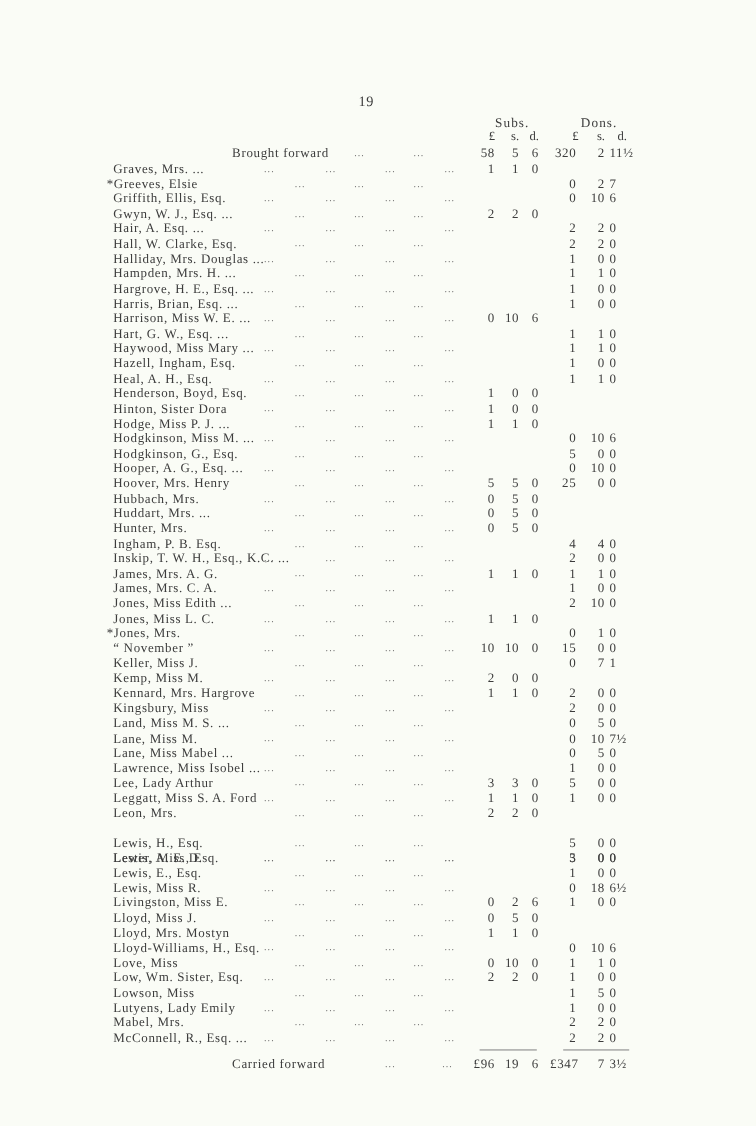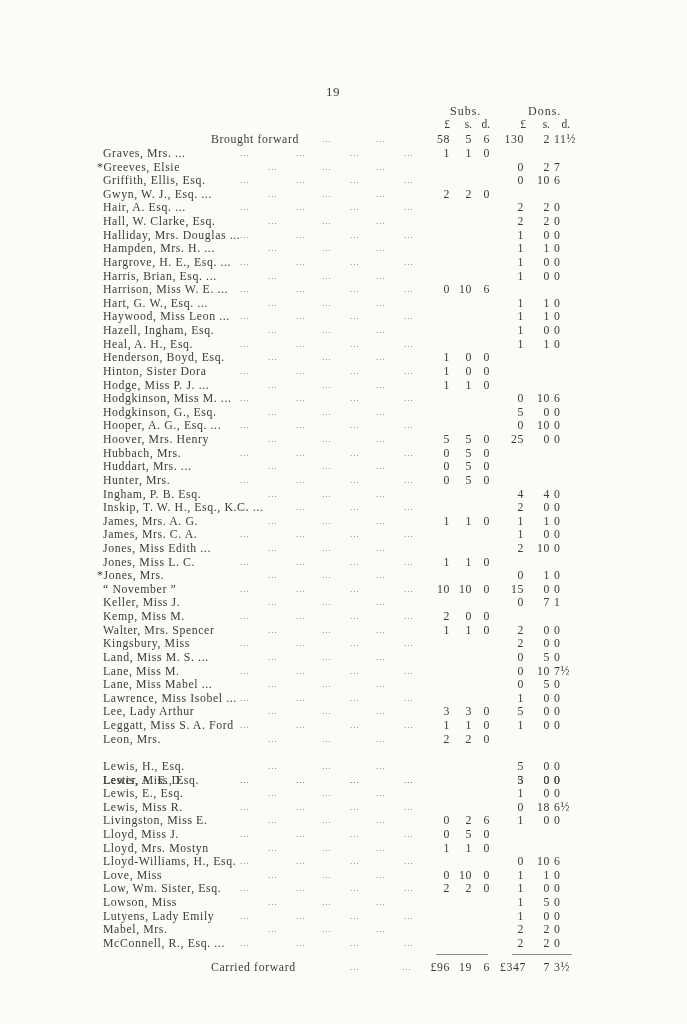--- a/index.html
+++ b/index.html
@@ -53,21 +53,21 @@
 
   <div class="row" style="top:132px">
     <span class="centered-label" style="left:211px">Brought forward</span>
     <span class="dots">
         <span style="left:322px">...</span>
         <span style="left:376px">...</span>
       </span>
     <span class="num s-l">58</span>
     <span class="num s-s">5</span>
     <span class="num s-d">6</span>
-    <span class="num d-l">130</span>
+    <span class="num d-l">320</span>
     <span class="num d-s">2</span>
     <span class="num d-d">11½</span>
   </div>
 
   <div id="entries">
       <div class="row" style="top: 146px;">
         <span class="name">Graves, Mrs. ...</span>
         <span class="dots">
           <span style="left: 240px;">...</span>
           <span style="left: 296px;">...</span>
@@ -234,21 +234,21 @@
           <span style="left: 376px;">...</span>
         </span>
         <span class="num s-l"></span>
         <span class="num s-s"></span>
         <span class="num s-d"></span>
         <span class="num d-l">1</span>
         <span class="num d-s">1</span>
         <span class="num d-d">0</span>
       </div>
       <div class="row" style="top: 309.44px;">
-        <span class="name">Haywood, Miss Leon ...</span>
+        <span class="name">Haywood, Miss Mary ...</span>
         <span class="dots">
           <span style="left: 240px;">...</span>
           <span style="left: 296px;">...</span>
           <span style="left: 350px;">...</span>
           <span style="left: 404px;">...</span>
         </span>
         <span class="num s-l"></span>
         <span class="num s-s"></span>
         <span class="num s-d"></span>
         <span class="num d-l">1</span>
@@ -568,21 +568,21 @@
           <span style="left: 404px;">...</span>
         </span>
         <span class="num s-l">2</span>
         <span class="num s-s">0</span>
         <span class="num s-d">0</span>
         <span class="num d-l"></span>
         <span class="num d-s"></span>
         <span class="num d-d"></span>
       </div>
       <div class="row" style="top: 622.7px;">
-        <span class="name">Walter, Mrs. Spencer</span>
+        <span class="name">Kennard, Mrs. Hargrove</span>
         <span class="dots">
           <span style="left: 268px;">...</span>
           <span style="left: 322px;">...</span>
           <span style="left: 376px;">...</span>
         </span>
         <span class="num s-l">1</span>
         <span class="num s-s">1</span>
         <span class="num s-d">0</span>
         <span class="num d-l">2</span>
         <span class="num d-s">0</span>

